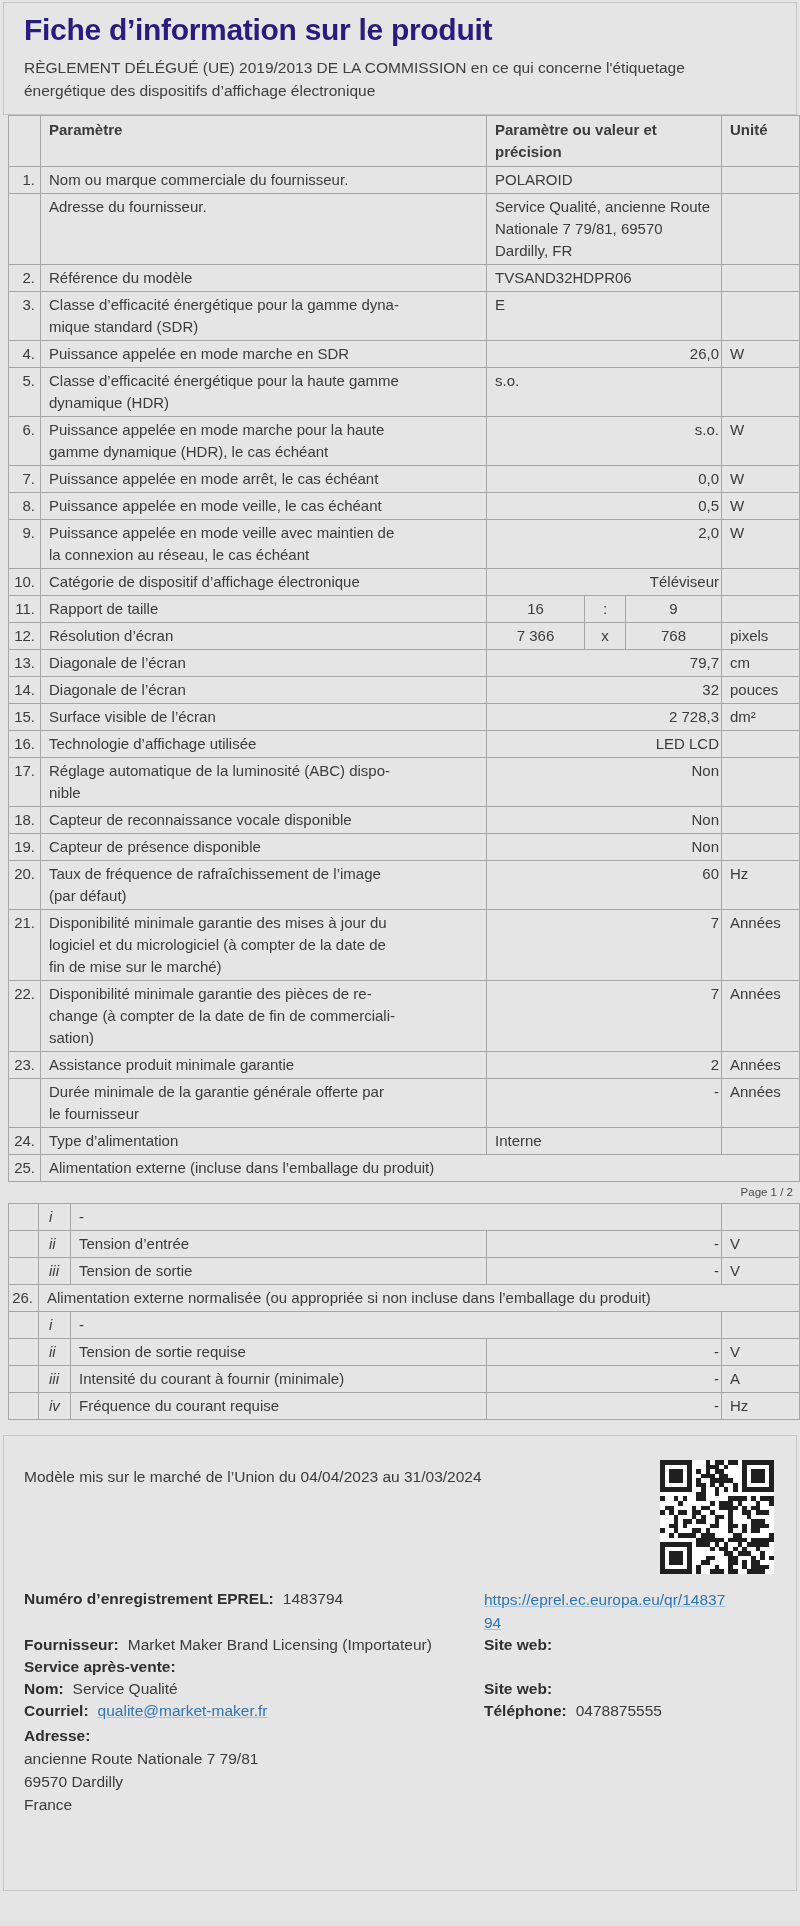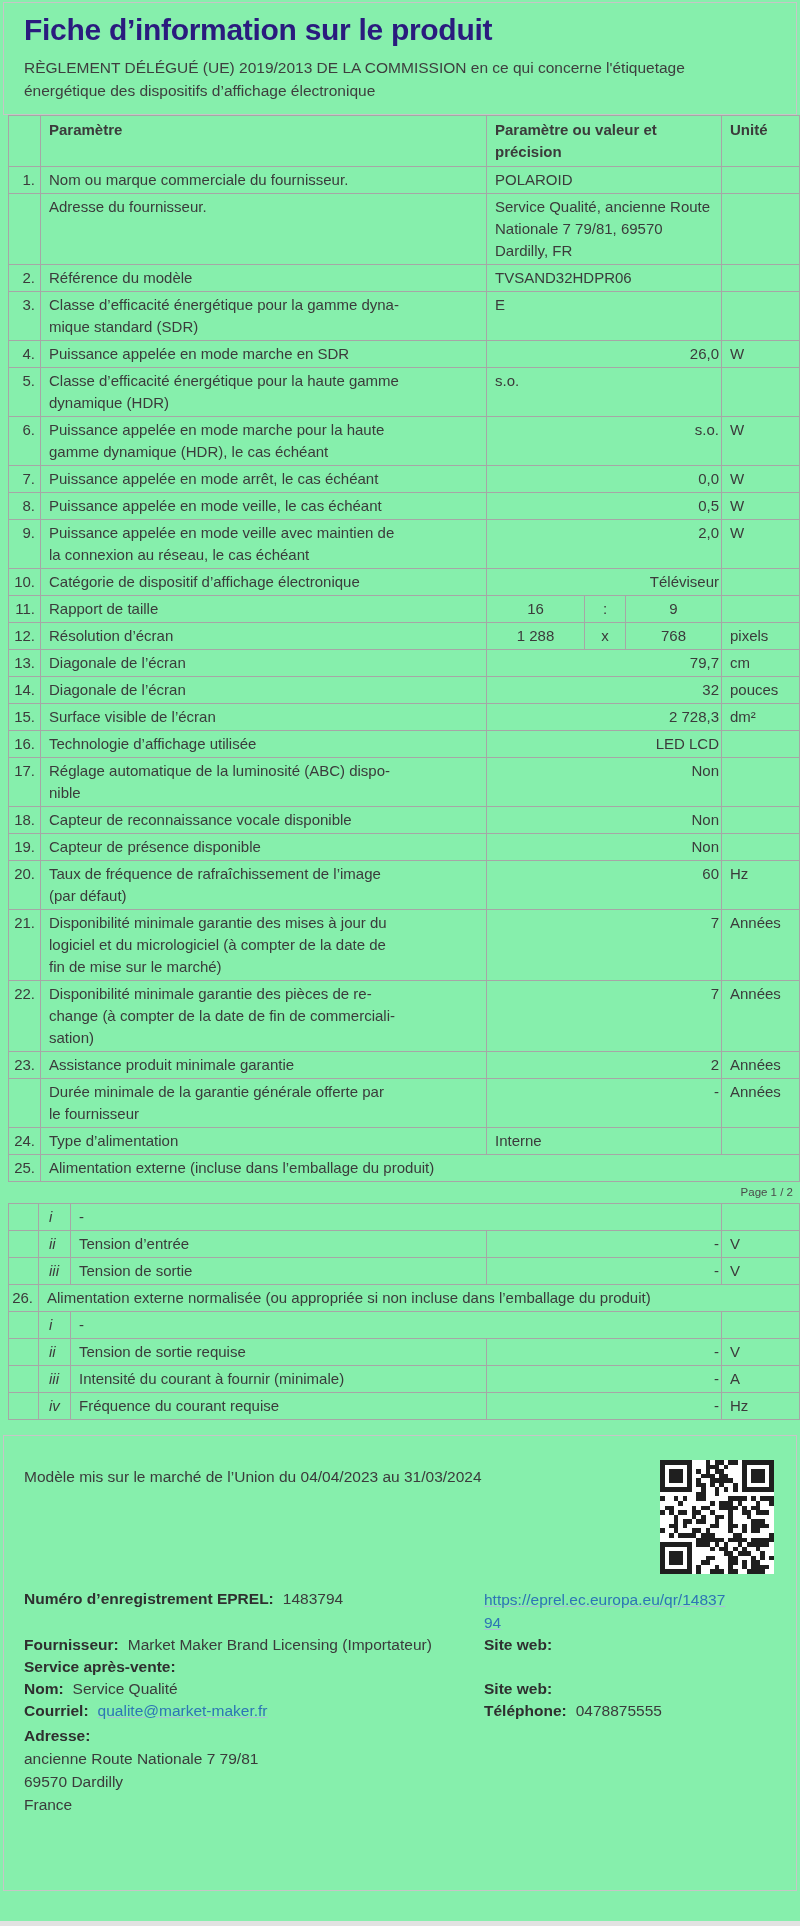--- a/index.html
+++ b/index.html
@@ -1,18 +1,18 @@
 <!DOCTYPE html>
 <html><head>
 <meta charset="utf-8">
 <style>
   * { box-sizing: border-box; }
   html,body { margin:0; padding:0; background:#cfcfcf; }
   .page {
-    width:800px; height:1926px; margin:0 auto; background:#86efac;
+    width:800px; height:1926px; margin:0 auto; background:#e5e5e5;
     position:relative; overflow:hidden;
     font-family:"Liberation Sans", sans-serif; color:#3b3b3b;
     padding:2px 3px 0 3px;
   }
   
   .title-box { border:1px solid #c6c6c6; padding:8px 20px 12px 20px; }
   .doc-title {
     margin:2px 0 9px 0; font-size:30px; font-weight:bold;
     color:#2a1b7e; letter-spacing:-0.3px;
   }
@@ -165,21 +165,21 @@
           <td class="num">11.</td>
           <td class="pre">Rapport de taille</td>
           <td class="vcenter">16</td>
           <td class="vcenter">:</td>
           <td class="vcenter">9</td>
           <td class="unit"></td>
         </tr>
         <tr>
           <td class="num">12.</td>
           <td class="pre">Résolution d’écran</td>
-          <td class="vcenter">1 288</td>
+          <td class="vcenter">7 366</td>
           <td class="vcenter">x</td>
           <td class="vcenter">768</td>
           <td class="unit">pixels</td>
         </tr>
         <tr>
           <td class="num">13.</td>
           <td class="pre">Diagonale de l’écran</td>
           <td class="val-right" colspan="3">79,7</td>
           <td class="unit">cm</td>
         </tr>

